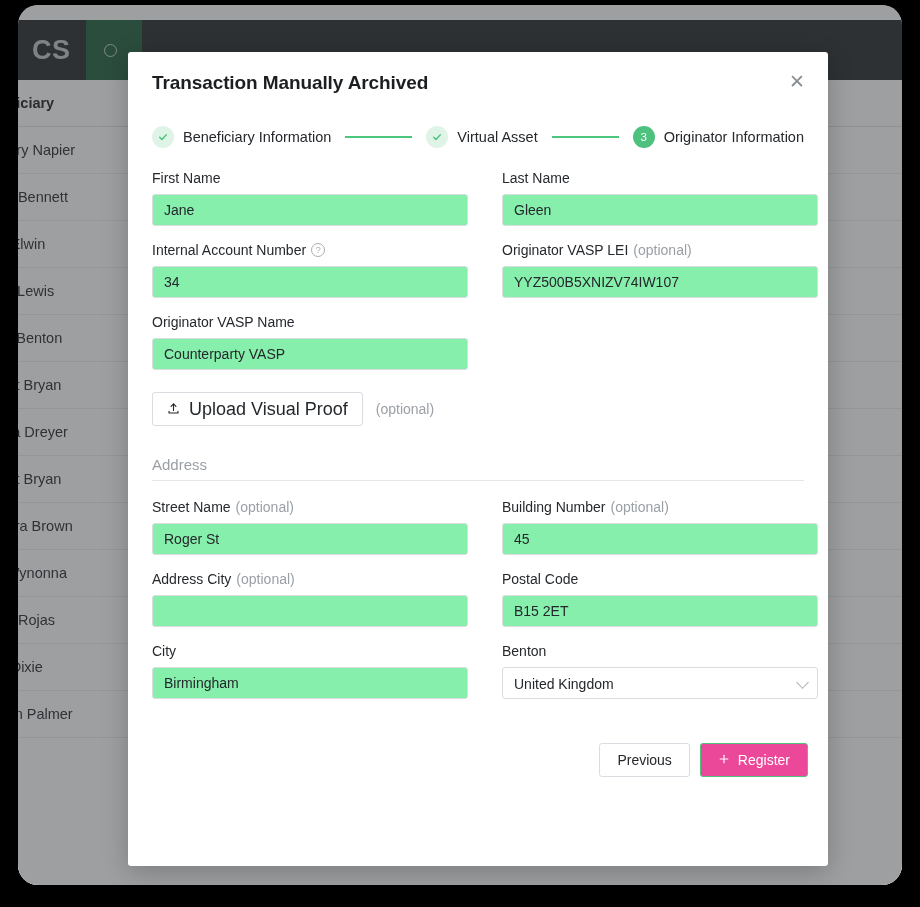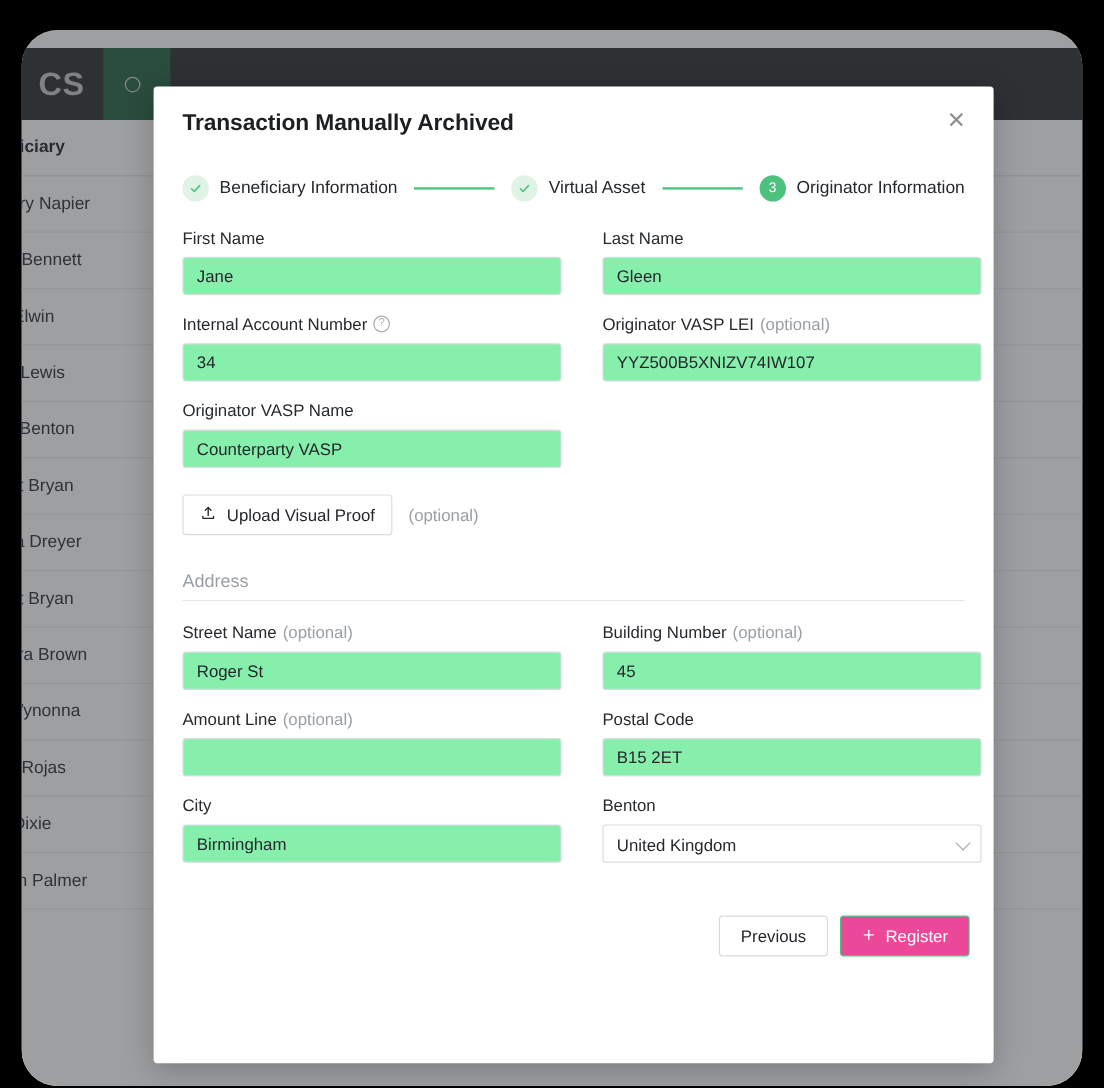--- a/index.html
+++ b/index.html
@@ -16,25 +16,25 @@
     position: relative;
     width: 920px;
     height: 907px;
     background: #000000;
   }
 
   
   #device-frame {
     position: absolute;
     left: 18px;
-    top: 25px;
+    top: 5px;
     width: 884px;
     height: 880px;
     background: #1f2124;
-    border-radius: 30px;
+    border-radius: 20px;
     overflow: hidden;
   }
 
   
   #app-window {
     position: absolute;
     left: 0; top: 0;
     width: 884px;
     height: 880px;
     background: #ffffff;
@@ -310,21 +310,21 @@
 
   #upload-button {
     height: 34px;
     border: 1px solid #d9dde1;
     border-radius: 3px;
     background: #ffffff;
     padding: 0 14px;
     display: flex;
     align-items: center;
     gap: 9px;
-    font-size: 14px;
+    font-size: 18px;
     color: #24272b;
     cursor: pointer;
     font-family: "Liberation Sans", sans-serif;
   }
 
   
   #address-section {
     margin-top: 30px;
     margin-bottom: 18px;
   }
@@ -549,21 +549,21 @@
               <span>Building Number</span>
               <span class="optional-tag">(optional)</span>
             </div>
             <input class="text-input" type="text" value="45" style="">
           </div>
         </div>
 
         <div class="form-row">
           <div class="form-col">
             <div class="field-label">
-              <span>Amount Line</span>
+              <span>Address City</span>
               <span class="optional-tag">(optional)</span>
             </div>
             <input class="text-input" type="text" value="" style="">
           </div>
           <div class="form-col">
             <div class="field-label">Postal Code</div>
             <input class="text-input" type="text" value="B15 2ET" style="">
           </div>
         </div>
 

